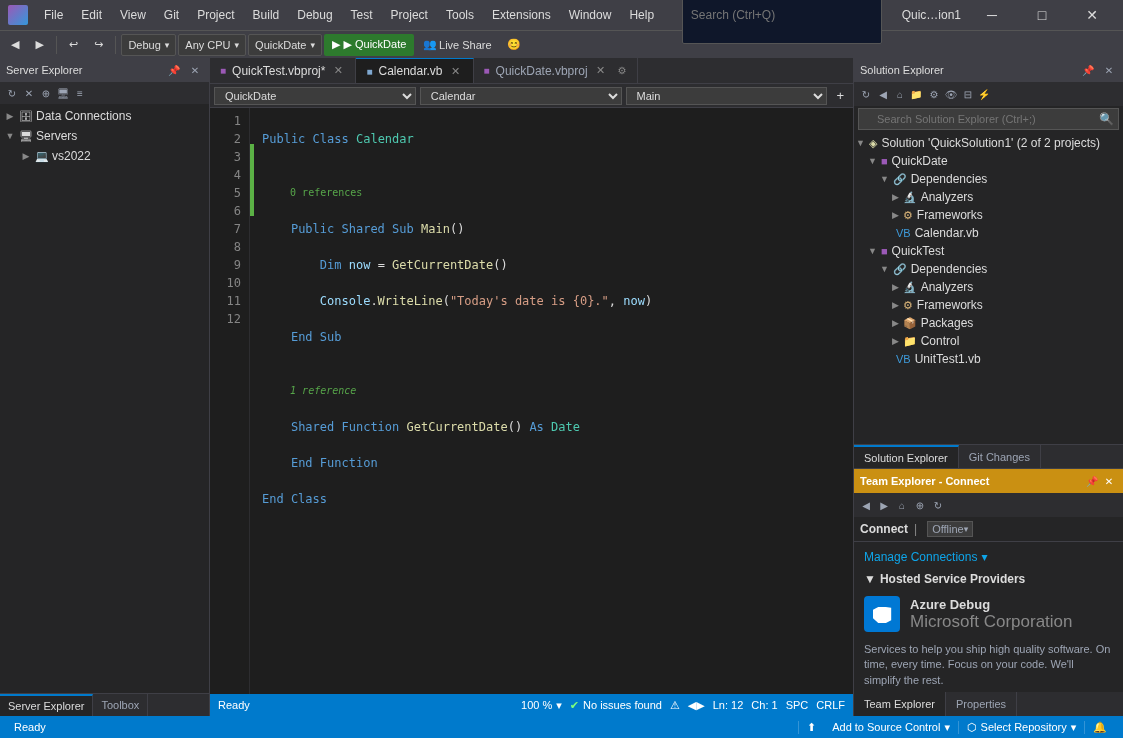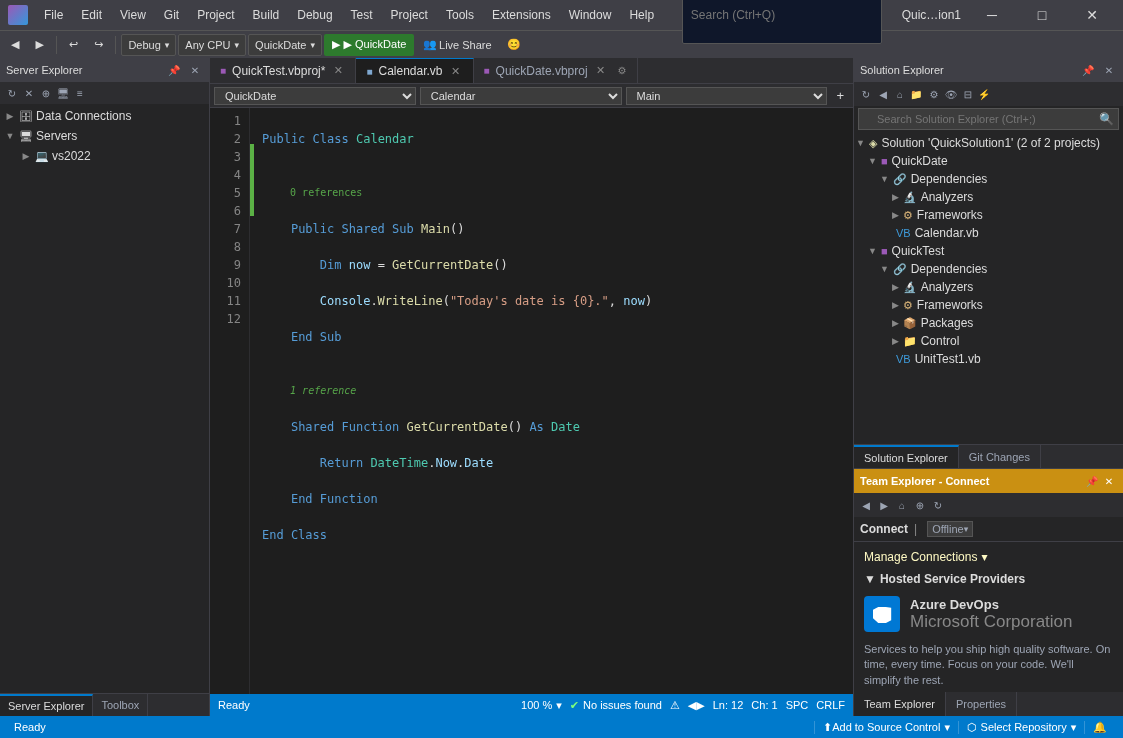--- a/index.html
+++ b/index.html
@@ -74,21 +74,21 @@
     
     .team-explorer { flex: 1; background: #252526; border-left: 1px solid #3f3f46; border-top: 1px solid #3f3f46; display: flex; flex-direction: column; overflow: hidden; }
     .te-header { display: flex; align-items: center; padding: 4px 6px; background: #ca9012; font-size: 11px; height: 24px; color: #fff; }
     .te-title { flex: 1; font-weight: bold; }
     .te-toolbar { display: flex; align-items: center; padding: 2px 4px; gap: 2px; height: 24px; background: #2d2d30; }
     .te-connect { display: flex; align-items: center; padding: 4px 6px; gap: 6px; border-bottom: 1px solid #3f3f46; }
     .te-connect-label { font-size: 12px; color: #dcdcdc; font-weight: bold; }
     .te-status { color: #888; font-size: 12px; }
     .te-offline-dropdown { display: flex; align-items: center; background: #3c3c3c; border: 1px solid #555; padding: 1px 4px; cursor: pointer; color: #9da5b4; font-size: 11px; margin-left: 4px; }
     .te-content { flex: 1; overflow-y: auto; padding: 4px; }
-    .te-manage { display: flex; align-items: center; padding: 4px 6px; color: #fef9c3; font-size: 12px; cursor: pointer; gap: 4px; }
+    .te-manage { display: flex; align-items: center; padding: 4px 6px; color: #0ea5e9; font-size: 12px; cursor: pointer; gap: 4px; }
     .te-section { padding: 4px 6px; font-size: 12px; font-weight: bold; color: #dcdcdc; display: flex; align-items: center; gap: 4px; }
     .te-provider { display: flex; align-items: center; padding: 6px; gap: 10px; }
     .te-provider-logo { width: 36px; height: 36px; background: #0078d4; border-radius: 4px; display: flex; align-items: center; justify-content: center; color: white; font-size: 18px; font-weight: bold; }
     .te-provider-info { flex: 1; }
     .te-provider-name { font-size: 13px; color: #dcdcdc; font-weight: bold; }
     .te-provider-sub { font-size: 17px; color: #888; }
     .te-desc { font-size: 11px; color: #9da5b4; padding: 4px 6px; line-height: 1.4; }
     .te-bottom-tabs { display: flex; background: #2d2d30; height: 24px; }
     .te-bottom-tab { display: flex; align-items: center; padding: 0 10px; font-size: 11px; cursor: pointer; color: #9da5b4; border-right: 1px solid #3f3f46; }
     .te-bottom-tab.active { background: #252526; color: #dcdcdc; }
@@ -266,21 +266,20 @@
 <div style="line-height:18px"><span class="kw">Public</span> <span class="kw">Class</span> <span class="type">Calendar</span></div>
 <div style="line-height:18px"></div>
 <div style="line-height:18px; color:#57a64a; font-size:10px; padding-left:4px">    0 references</div>
 <div style="line-height:18px">    <span class="kw">Public</span> <span class="kw">Shared</span> <span class="kw">Sub</span> <span class="fn">Main</span>()</div>
 <div style="line-height:18px">        <span class="kw">Dim</span> <span class="prop">now</span> = <span class="fn">GetCurrentDate</span>()</div>
 <div style="line-height:18px">        <span class="prop">Console</span>.<span class="fn">WriteLine</span>(<span class="str">"Today's date is {0}."</span>, <span class="prop">now</span>)</div>
 <div style="line-height:18px">    <span class="kw">End Sub</span></div>
 <div style="line-height:18px"></div>
 <div style="line-height:18px; color:#57a64a; font-size:10px; font-style:italic; padding-left:4px">    1 reference</div>
 <div style="line-height:18px">    <span class="kw">Shared</span> <span class="kw">Function</span> <span class="fn">GetCurrentDate</span>() <span class="kw">As</span> <span class="type">Date</span></div>
-<div style="line-height:18px">        <span class="kw">Return</span> <span class="type">DateTime</span>.<span class="prop">Now</span>.<span class="prop">Date</span></div>
 <div style="line-height:18px">    <span class="kw">End Function</span></div>
 <div style="line-height:18px"><span class="kw">End Class</span></div>
 <div style="line-height:18px"></div>
         </div>
       </div>
 
       <div style="display:flex; align-items:center; background:#007acc; height:22px; padding:0 8px; gap:8px; font-size:11px; color:white;">
         <span>Ready</span>
         <div style="flex:1"></div>
         <div style="display:flex; align-items:center; gap:4px; cursor:pointer;">
@@ -438,41 +437,41 @@
             <span>▼</span>
             <span>Hosted Service Providers</span>
           </div>
           <div class="te-provider">
             <div class="te-provider-logo">
               <svg width="24" height="24" viewBox="0 0 24 24" fill="white">
                 <path d="M21.188 5.664v12.672l-5.25 2.664H8.25L3 16.336V7.664L8.25 5h7.5z"></path>
               </svg>
             </div>
             <div class="te-provider-info">
-              <div class="te-provider-name">Azure DevOps</div>
+              <div class="te-provider-name">Azure Debug</div>
               <div class="te-provider-sub">Microsoft Corporation</div>
             </div>
           </div>
           <div class="te-desc">Services to help you ship high quality software. On time, every time. Focus on your code. We'll simplify the rest.</div>
 
         </div>
         <div class="te-bottom-tabs">
           <div class="te-bottom-tab active">Team Explorer</div>
           <div class="te-bottom-tab">Properties</div>
         </div>
       </div>
     </div>
   </div>
 
   <div style="display:flex; align-items:center; background:#007acc; height:22px; padding:0 8px; gap:0; font-size:11px; color:white;">
     <span style="padding:0 6px;">Ready</span>
     <div style="flex:1;"></div>
     <div style="display:flex; align-items:center; cursor:pointer; padding:0 8px; border-left:1px solid rgba(255,255,255,0.2);">
       <span>⬆</span>
-      <span style="margin-left:0;">Add to Source Control</span>
+      <span style="margin-left:16px;">Add to Source Control</span>
       <span style="margin-left:4px;">▾</span>
     </div>
     <div style="display:flex; align-items:center; cursor:pointer; padding:0 8px; border-left:1px solid rgba(255,255,255,0.2);">
       <span>⬡</span>
       <span style="margin-left:4px;">Select Repository</span>
       <span style="margin-left:4px;">▾</span>
     </div>
     <div style="display:flex; align-items:center; cursor:pointer; padding:0 8px; border-left:1px solid rgba(255,255,255,0.2);">
       <span>🔔</span>
     </div>

